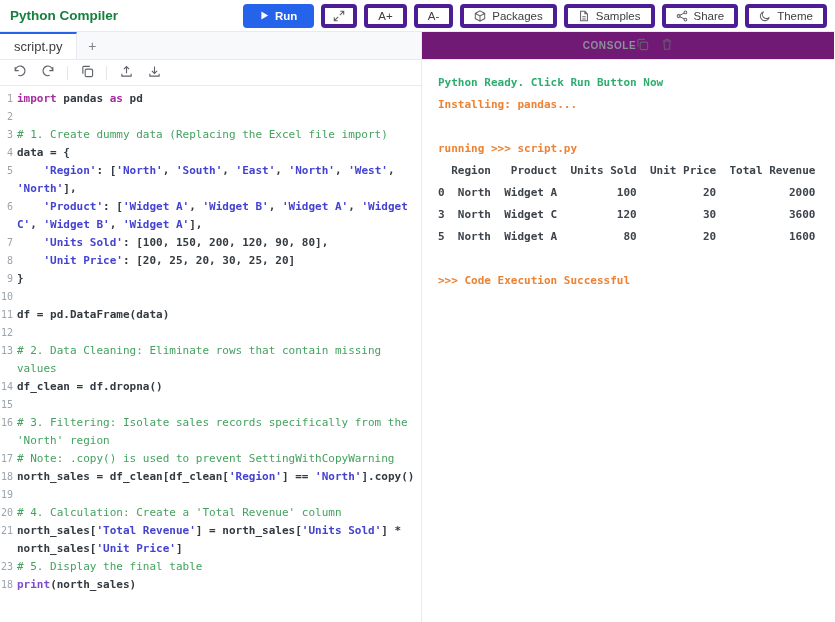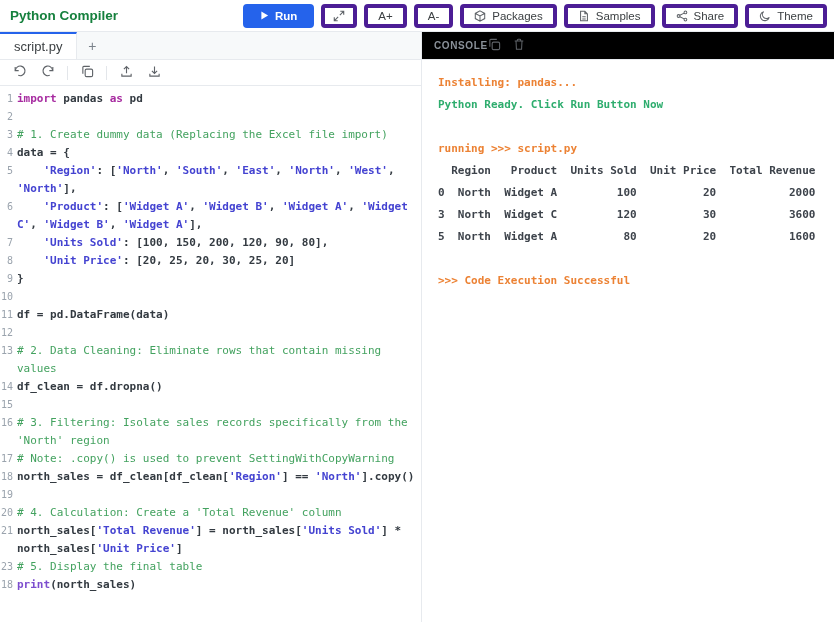--- a/index.html
+++ b/index.html
@@ -48,22 +48,22 @@
     font-size:10px;line-height:18px;user-select:none;}
   .code{flex:0 0 405px;padding-left:2px;white-space:pre-wrap;overflow-wrap:break-word;
     min-height:18px;color:var(--plain);font-weight:600;}
   .tok-kw{color:var(--keyword);font-weight:700;}
   .tok-str{color:var(--string);}
   .tok-com{color:var(--comment);font-weight:400;}
   .tok-fn{color:var(--func);}
   .tok-pl{color:var(--plain);}
 
   
-  .console-header{height:28px;display:flex;align-items:center;justify-content:flex-start;
-    padding:0 12px;background:#000000;border-bottom:1px solid var(--border);}
+  .console-header{height:28px;display:flex;align-items:center;justify-content:center;
+    padding:0 12px;background:#701a75;border-bottom:1px solid var(--border);}
   .console-title{font-size:10px;font-weight:700;letter-spacing:.06em;color:#8a9199;}
   .console-actions{display:flex;align-items:center;gap:12px;}
   .cbtn{background:transparent;border:none;cursor:pointer;color:#5f6368;display:inline-flex;}
   .console-body{flex:1;overflow:hidden;padding:12px 8px 0 16px;font-family:"DejaVu Sans Mono",monospace;
     font-size:11px;line-height:22px;font-weight:600;}
   .console-line{white-space:pre;min-height:22px;}
   .c-success{color:var(--success);}
   .c-warn{color:var(--warn);}
   .c-out{color:var(--out);}
 </style>
@@ -294,22 +294,22 @@
           <button class="cbtn">
             <span>
               <svg width="12" height="13" viewBox="0 0 14 15" fill="none" stroke="#5f6368" stroke-width="1.2">
                 <path d="M2 3.5h10 M5 3.5v-1a1 1 0 0 1 1-1h2a1 1 0 0 1 1 1v1 M3.5 3.5 4 13h6l.5-9.5"></path>
               </svg>
             </span>
           </button>
         </div>
       </div>
       <div class="console-body">
+          <div class="console-line c-success">Python Ready. Click Run Button Now</div>
           <div class="console-line c-warn">Installing: pandas...</div>
-          <div class="console-line c-success">Python Ready. Click Run Button Now</div>
           <div class="console-line c-blank"></div>
           <div class="console-line c-warn">running &gt;&gt;&gt; script.py</div>
           <div class="console-line c-out">  Region   Product  Units Sold  Unit Price  Total Revenue</div>
           <div class="console-line c-out">0  North  Widget A         100          20           2000</div>
           <div class="console-line c-out">3  North  Widget C         120          30           3600</div>
           <div class="console-line c-out">5  North  Widget A          80          20           1600</div>
           <div class="console-line c-blank"></div>
           <div class="console-line c-warn">&gt;&gt;&gt; Code Execution Successful</div>
         </div>
     </section>

